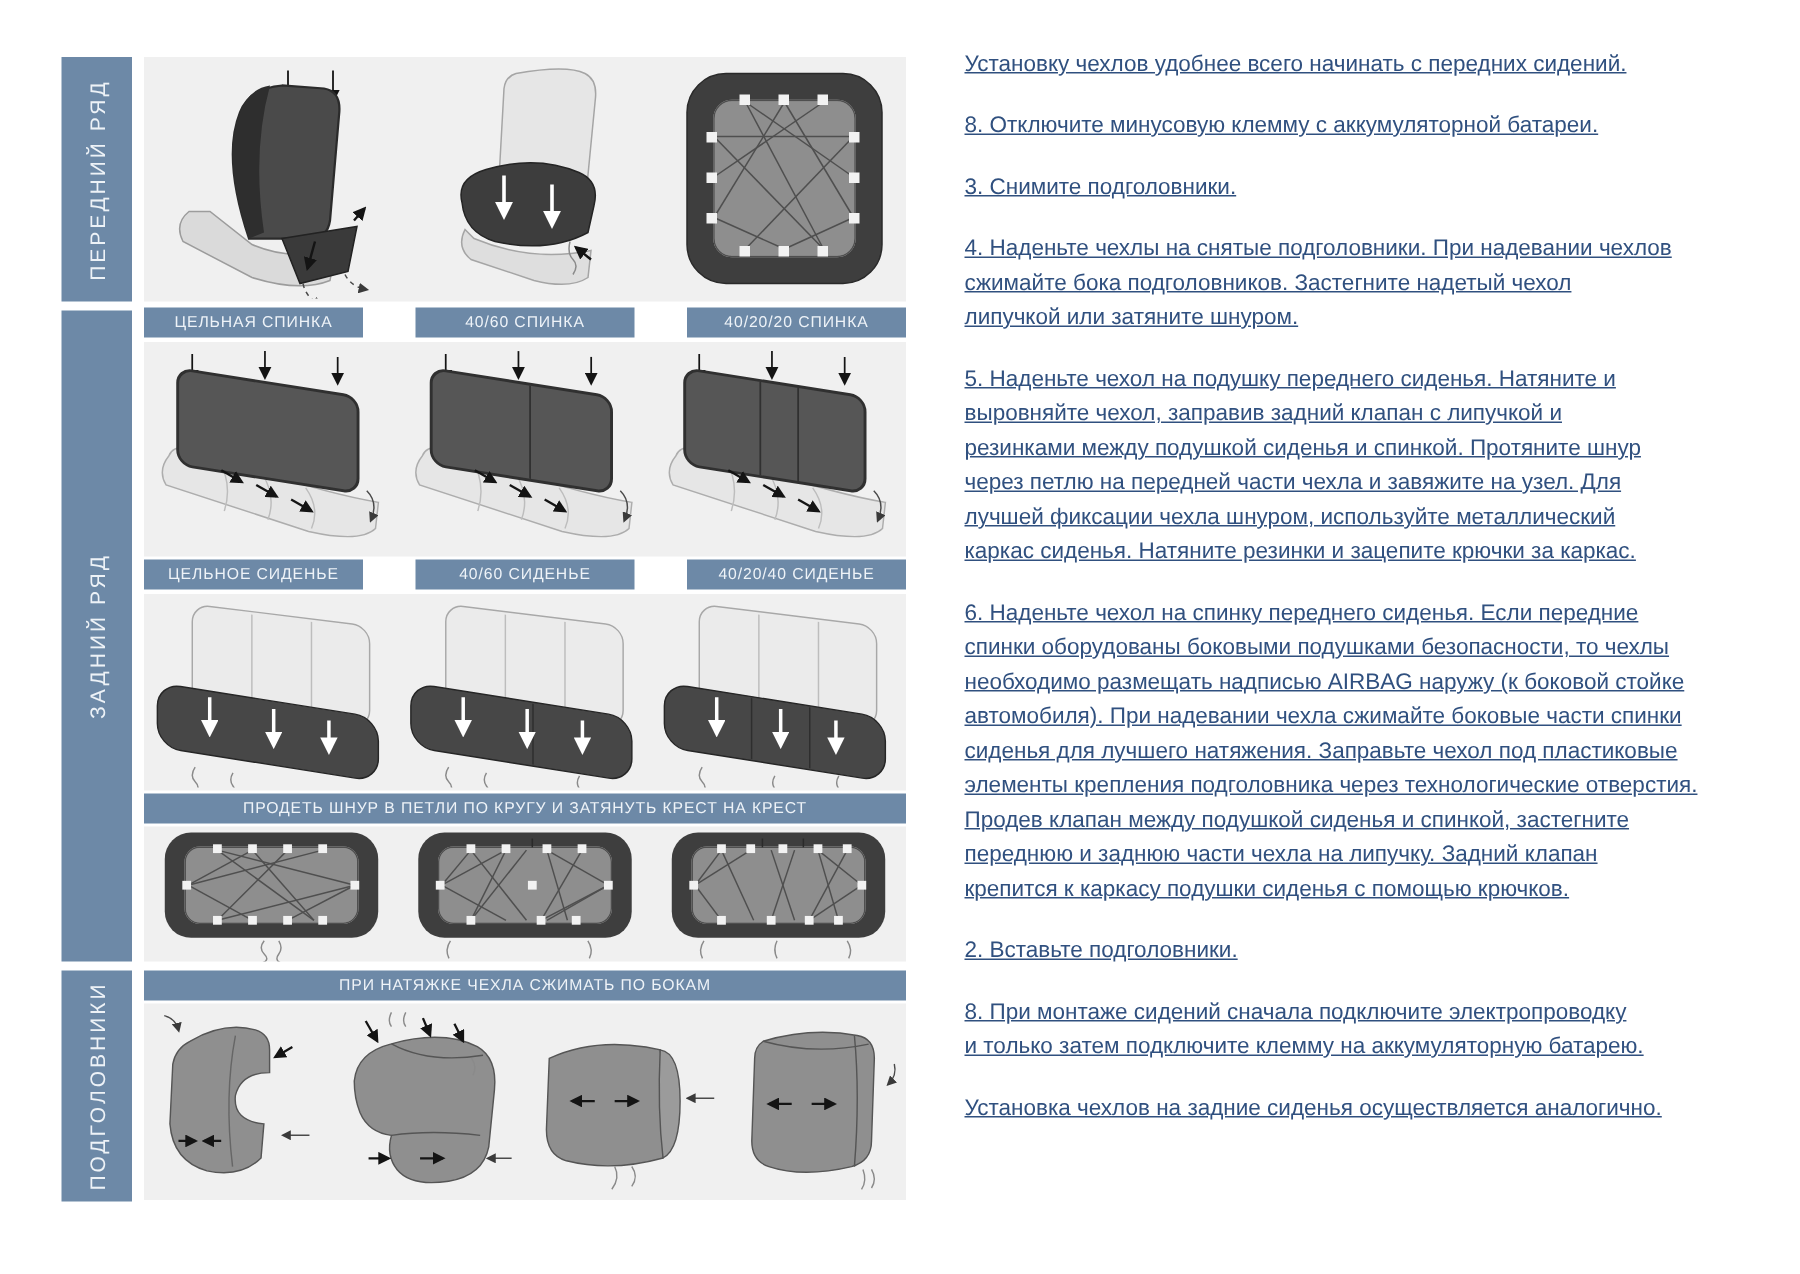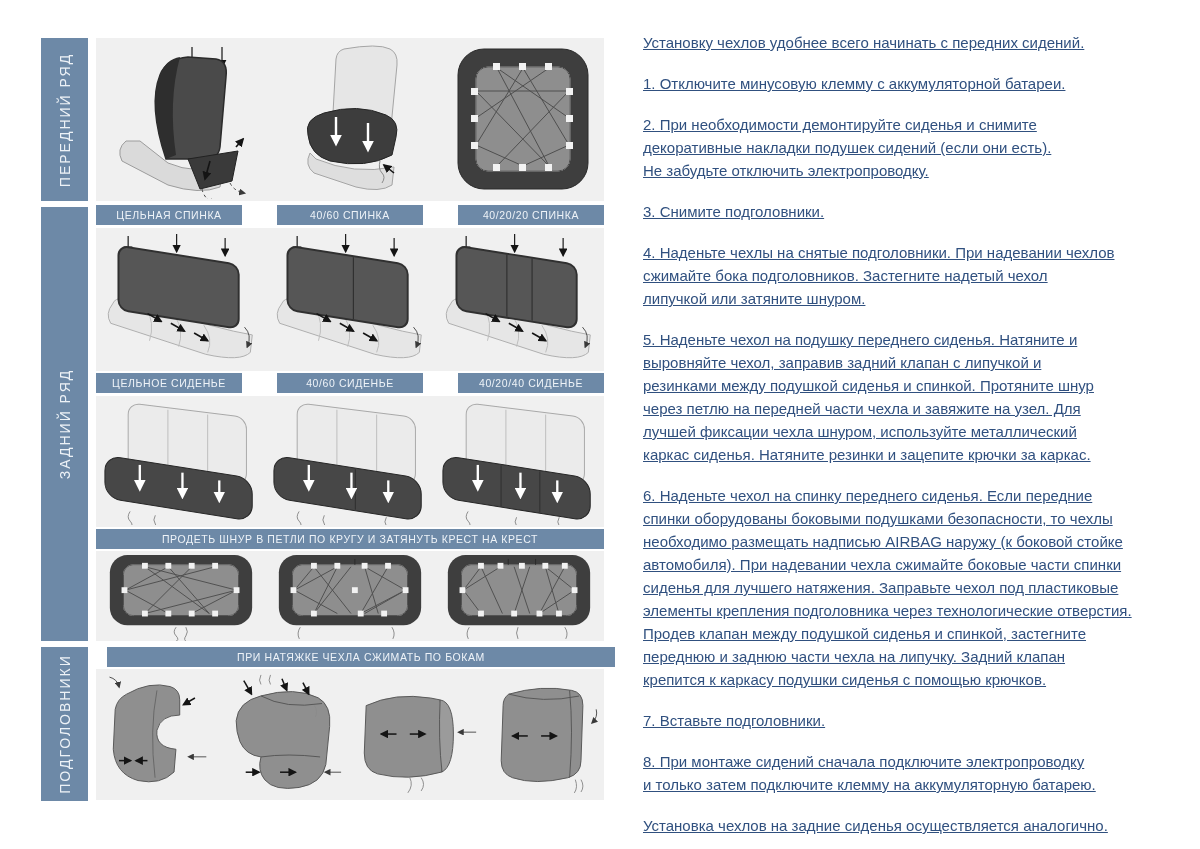--- a/index.html
+++ b/index.html
@@ -30,21 +30,21 @@
   .banner-row { position:absolute; left:96px; width:508px; height:20px;
                 display:flex; justify-content:space-between; }
   #banner-row-backrest { top:205px; }
   #banner-row-cushion  { top:373px;text-align:right; }
   .banner { background:#6d89a7; color:#eef3f8; font-size:10.5px;
             letter-spacing:0.6px; display:flex; align-items:center;
             justify-content:center; height:20px; }
   .banner.third { width:146px; }
   .banner-full { position:absolute; left:96px; width:508px; }
   #banner-cord     { top:529px; }
-  #banner-headrest { top:647px;margin-left:11px; }
+  #banner-headrest { top:647px; }
 
   
   .text-col { position:absolute; left:643px; top:31px; width:545px;
               color:#30507f; font-size:15px; line-height:23px; }
   .text-col p { margin:0 0 18px 0; white-space:pre-line;text-decoration:underline; }
 
   
   .ar  { stroke:#141414; stroke-width:1.2; marker-end:url(#ab); }
   .arb { stroke:#141414; stroke-width:1.6; marker-end:url(#ab); }
   .arw { stroke:#ffffff; stroke-width:2.4; marker-end:url(#aw); }
@@ -419,42 +419,39 @@
       <line class="arb" x1="44" y1="66" x2="28" y2="66"></line>
       <line class="arb" x1="58" y1="66" x2="74" y2="66"></line>
       <path class="art" d="M116,38 q2,8 -4,14" fill="none"></path>
       <path class="sq" d="M94,112 q3,8 -1,14"></path>
       <path class="sq" d="M100,112 q4,7 0,13"></path>
     </svg>
   </div>
 
   <div class="text-col">
     <p>Установку чехлов удобнее всего начинать с передних сидений.</p>
-    <p>1. Отключите минусовую клемму с аккумуляторной батареи.</p>
-    <p>2. При необходимости демонтируйте сиденья и снимите
-декоративные накладки подушек сидений (если они есть).
-Не забудьте отключить электропроводку.</p>
+    <p>8. Отключите минусовую клемму с аккумуляторной батареи.</p>
     <p>3. Снимите подголовники.</p>
     <p>4. Наденьте чехлы на снятые подголовники. При надевании чехлов
 сжимайте бока подголовников. Застегните надетый чехол
 липучкой или затяните шнуром.</p>
     <p>5. Наденьте чехол на подушку переднего сиденья. Натяните и
 выровняйте чехол, заправив задний клапан с липучкой и
 резинками между подушкой сиденья и спинкой. Протяните шнур
 через петлю на передней части чехла и завяжите на узел. Для
 лучшей фиксации чехла шнуром, используйте металлический
 каркас сиденья. Натяните резинки и зацепите крючки за каркас.</p>
     <p>6. Наденьте чехол на спинку переднего сиденья. Если передние
 спинки оборудованы боковыми подушками безопасности, то чехлы
 необходимо размещать надписью AIRBAG наружу (к боковой стойке
 автомобиля). При надевании чехла сжимайте боковые части спинки
 сиденья для лучшего натяжения. Заправьте чехол под пластиковые
 элементы крепления подголовника через технологические отверстия.
 Продев клапан между подушкой сиденья и спинкой, застегните
 переднюю и заднюю части чехла на липучку. Задний клапан
 крепится к каркасу подушки сиденья с помощью крючков.</p>
-    <p>7. Вставьте подголовники.</p>
+    <p>2. Вставьте подголовники.</p>
     <p>8. При монтаже сидений сначала подключите электропроводку
 и только затем подключите клемму на аккумуляторную батарею.</p>
     <p>Установка чехлов на задние сиденья осуществляется аналогично.</p>
   </div>
 
 </div>
 
 </body></html>

